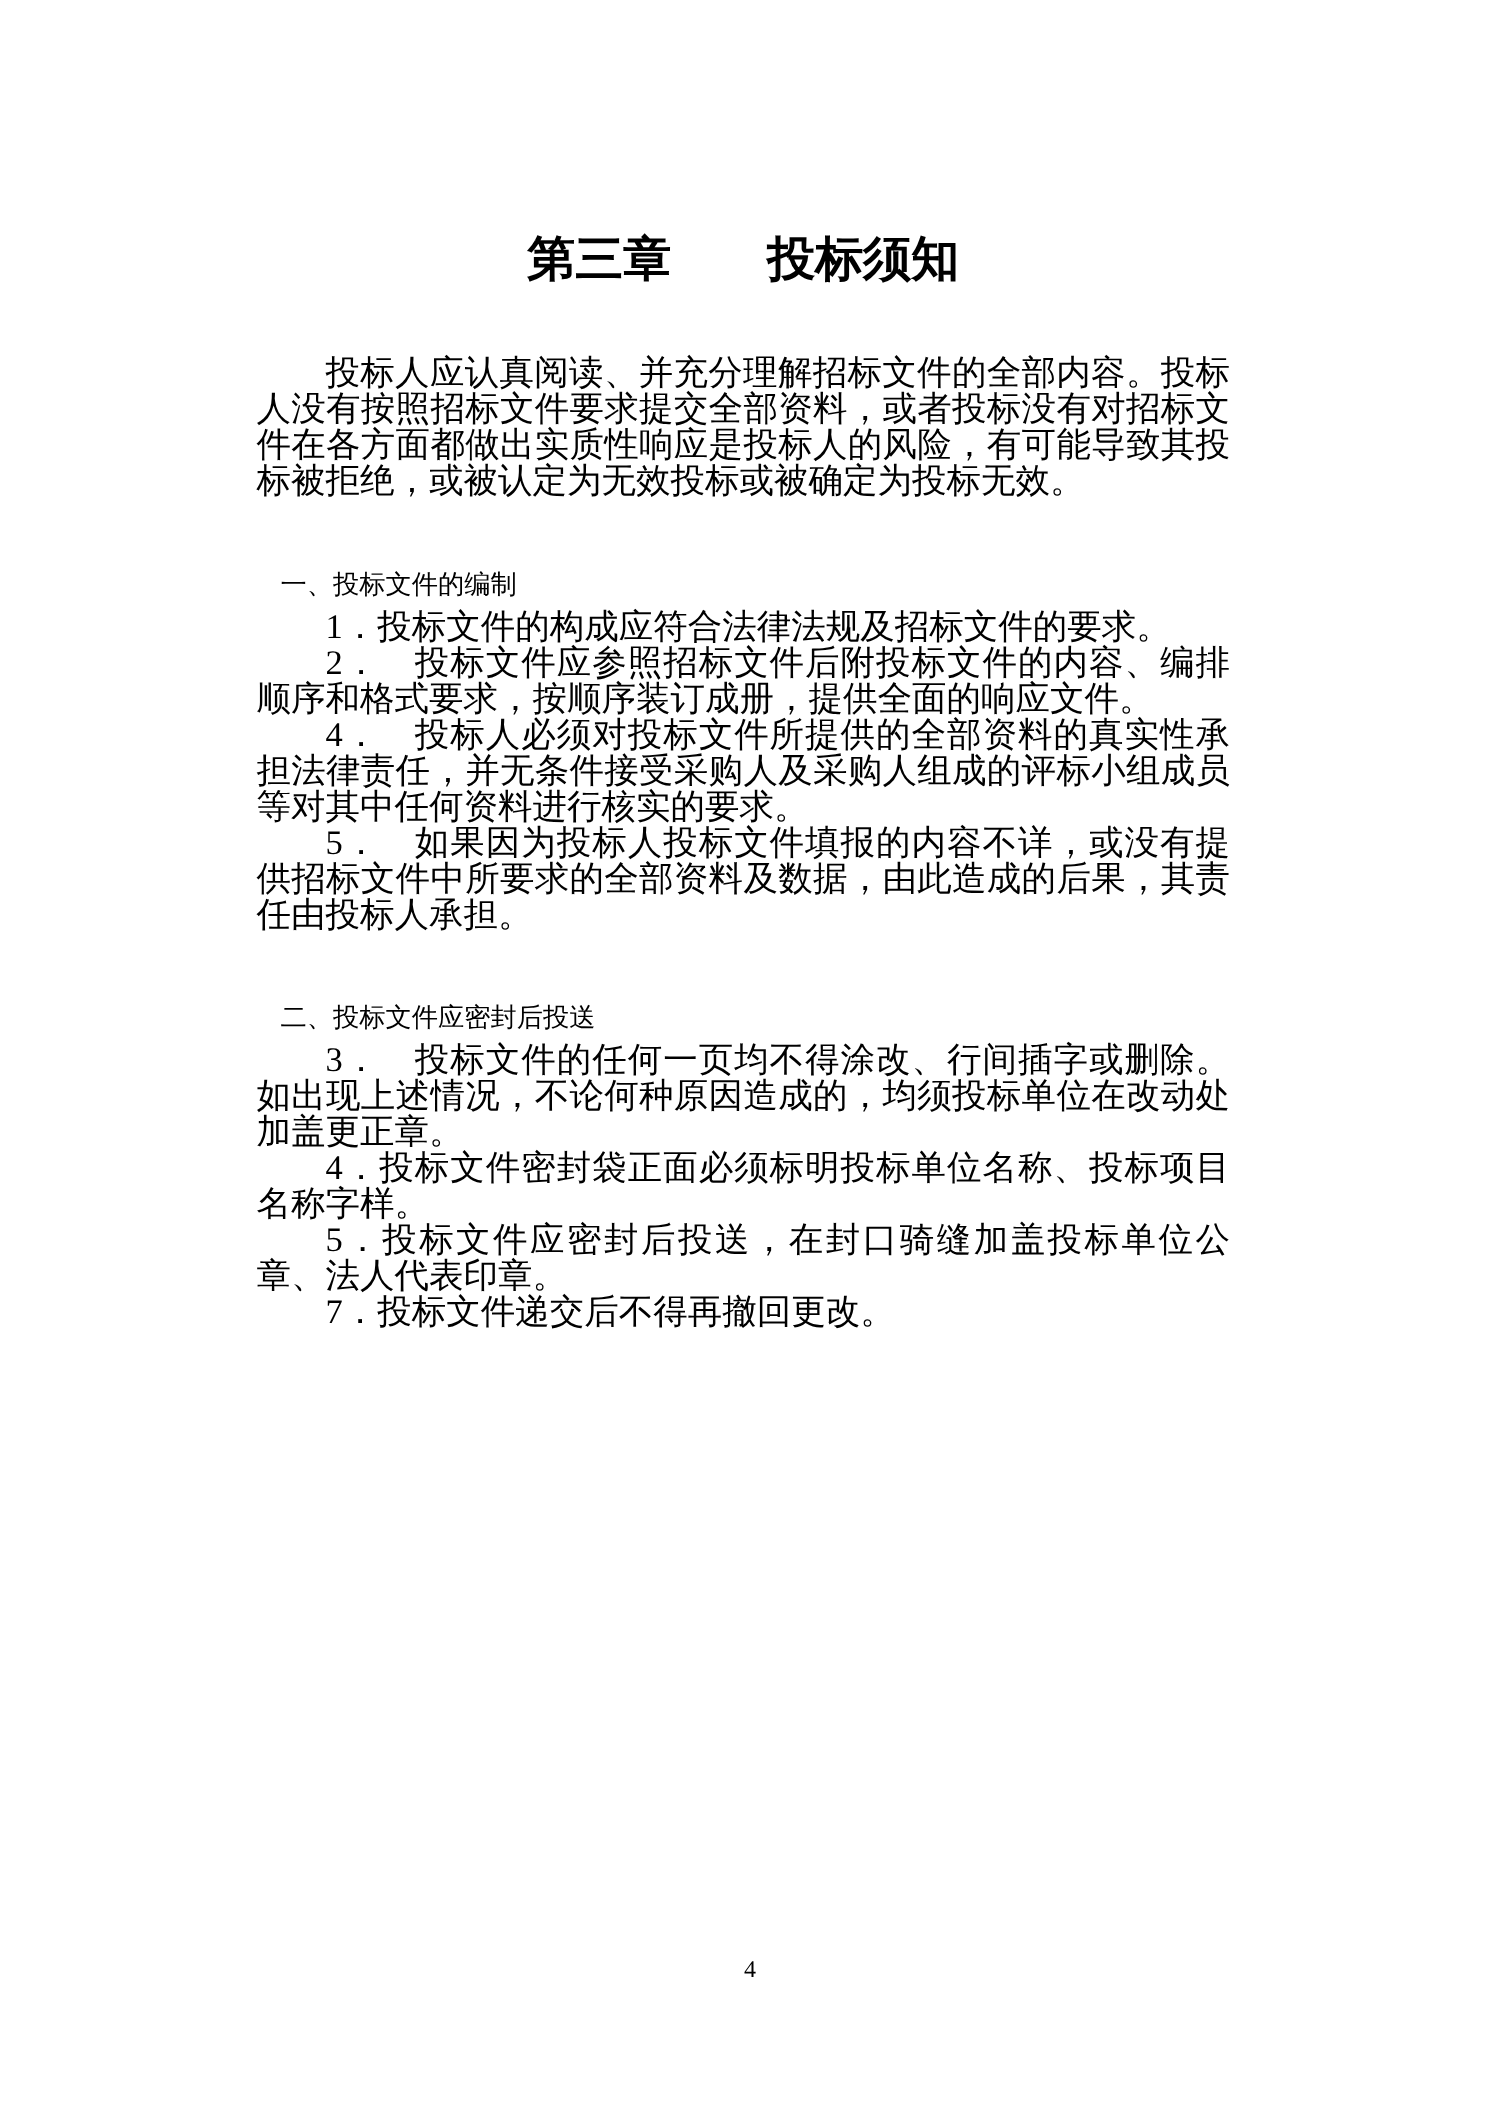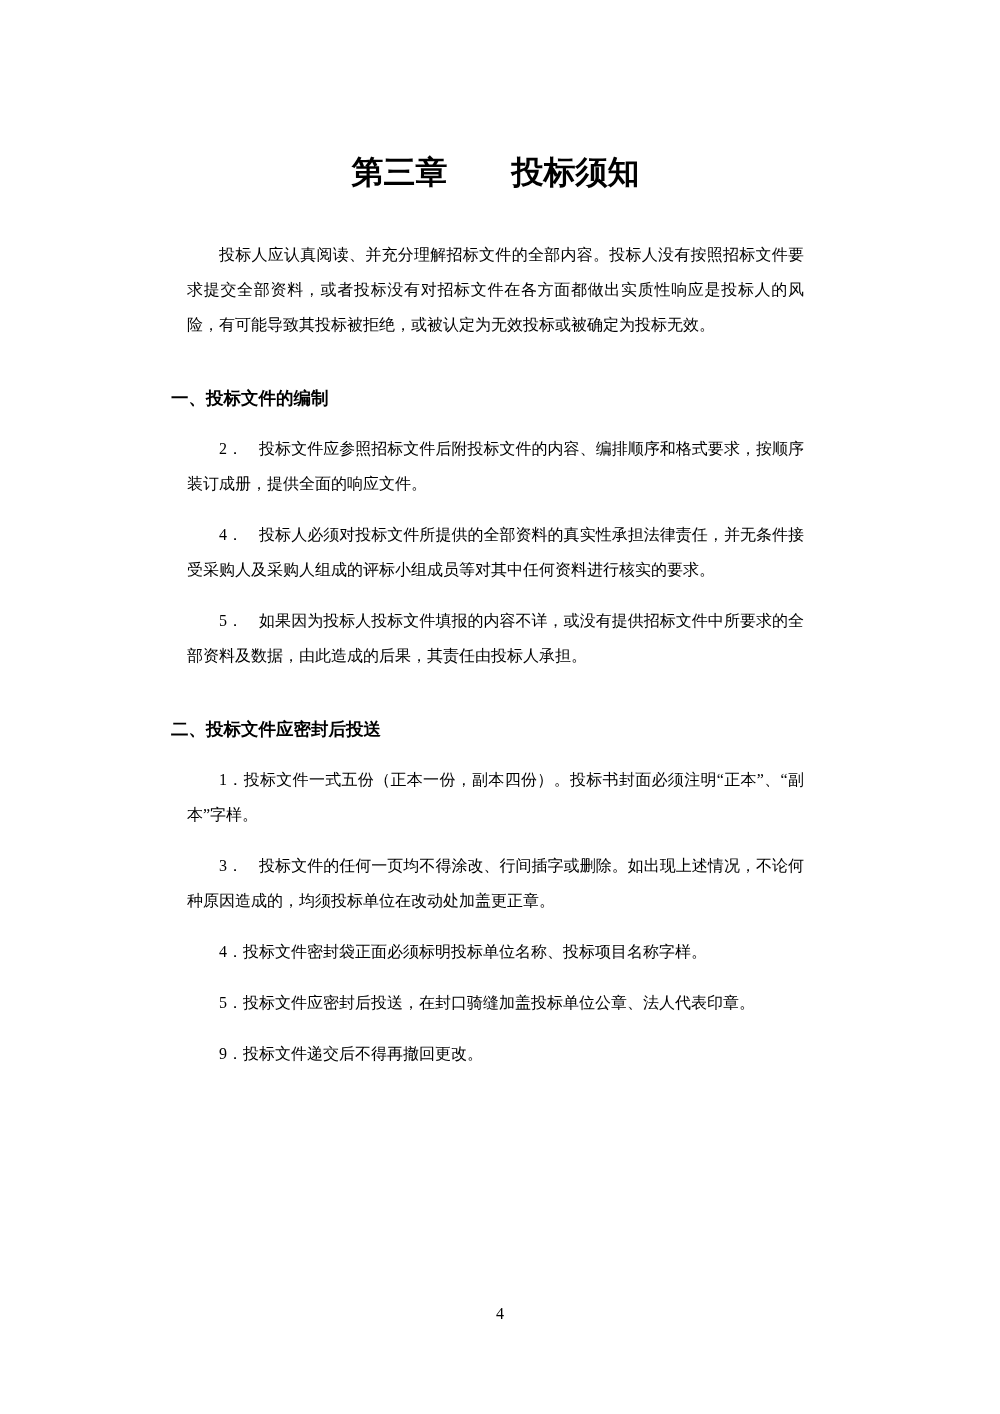--- a/index.html
+++ b/index.html
@@ -22,36 +22,36 @@
   }
   .doc-title {
     margin: 0;
     font-size: 32px;
     line-height: 45px;
     font-weight: bold;
     text-align: center;
     white-space: pre;
   }
   .para {
-    margin: 16px;
-    font-size: 16px;
-    line-height: 35px;
+    margin: 0;
+    font-size: 23px;
+    line-height: 24px;
     text-align: justify;
     text-align-last: left;
     text-indent: 2em;
     word-break: break-all;
   }
   .intro {
     margin-top: 42px;
   }
   .sec-heading {
-    margin: 40px 0 0 0;
+    margin: 40px 0 0 16px;
     font-size: 17.5px;
     line-height: 33px;
-    font-weight: bold;
+    font-weight: normal;
     text-indent: 0;
   }
   .gap-before {
     margin-top: 33px;
   }
   .page-number {
     position: absolute;
     top: 1302px;
     left: 0;
     width: 100%;
@@ -65,31 +65,31 @@
 
 <div class="doc-page">
   <div class="doc-content">
 
     <h1 class="doc-title">第三章　　投标须知</h1>
 
     <p class="para intro">投标人应认真阅读、并充分理解招标文件的全部内容。投标人没有按照招标文件要求提交全部资料，或者投标没有对招标文件在各方面都做出实质性响应是投标人的风险，有可能导致其投标被拒绝，或被认定为无效投标或被确定为投标无效。</p>
 
     <section>
       <h2 class="sec-heading">一、投标文件的编制</h2>
+      <p class="para">1．投标文件的构成应符合法律法规及招标文件的要求。</p>
       <p class="para">2．　投标文件应参照招标文件后附投标文件的内容、编排顺序和格式要求，按顺序装订成册，提供全面的响应文件。</p>
       <p class="para">4．　投标人必须对投标文件所提供的全部资料的真实性承担法律责任，并无条件接受采购人及采购人组成的评标小组成员等对其中任何资料进行核实的要求。</p>
       <p class="para">5．　如果因为投标人投标文件填报的内容不详，或没有提供招标文件中所要求的全部资料及数据，由此造成的后果，其责任由投标人承担。</p>
     </section>
 
     <section>
       <h2 class="sec-heading">二、投标文件应密封后投送</h2>
-      <p class="para">1．投标文件一式五份（正本一份，副本四份）。投标书封面必须注明“正本”、“副本”字样。</p>
       <p class="para">3．　投标文件的任何一页均不得涂改、行间插字或删除。如出现上述情况，不论何种原因造成的，均须投标单位在改动处加盖更正章。</p>
       <p class="para">4．投标文件密封袋正面必须标明投标单位名称、投标项目名称字样。</p>
       <p class="para">5．投标文件应密封后投送，在封口骑缝加盖投标单位公章、法人代表印章。</p>
-      <p class="para">9．投标文件递交后不得再撤回更改。</p>
+      <p class="para">7．投标文件递交后不得再撤回更改。</p>
     </section>
 
 
   </div>
 
   <div class="page-number">4</div>
 </div>
 
 </body></html>

